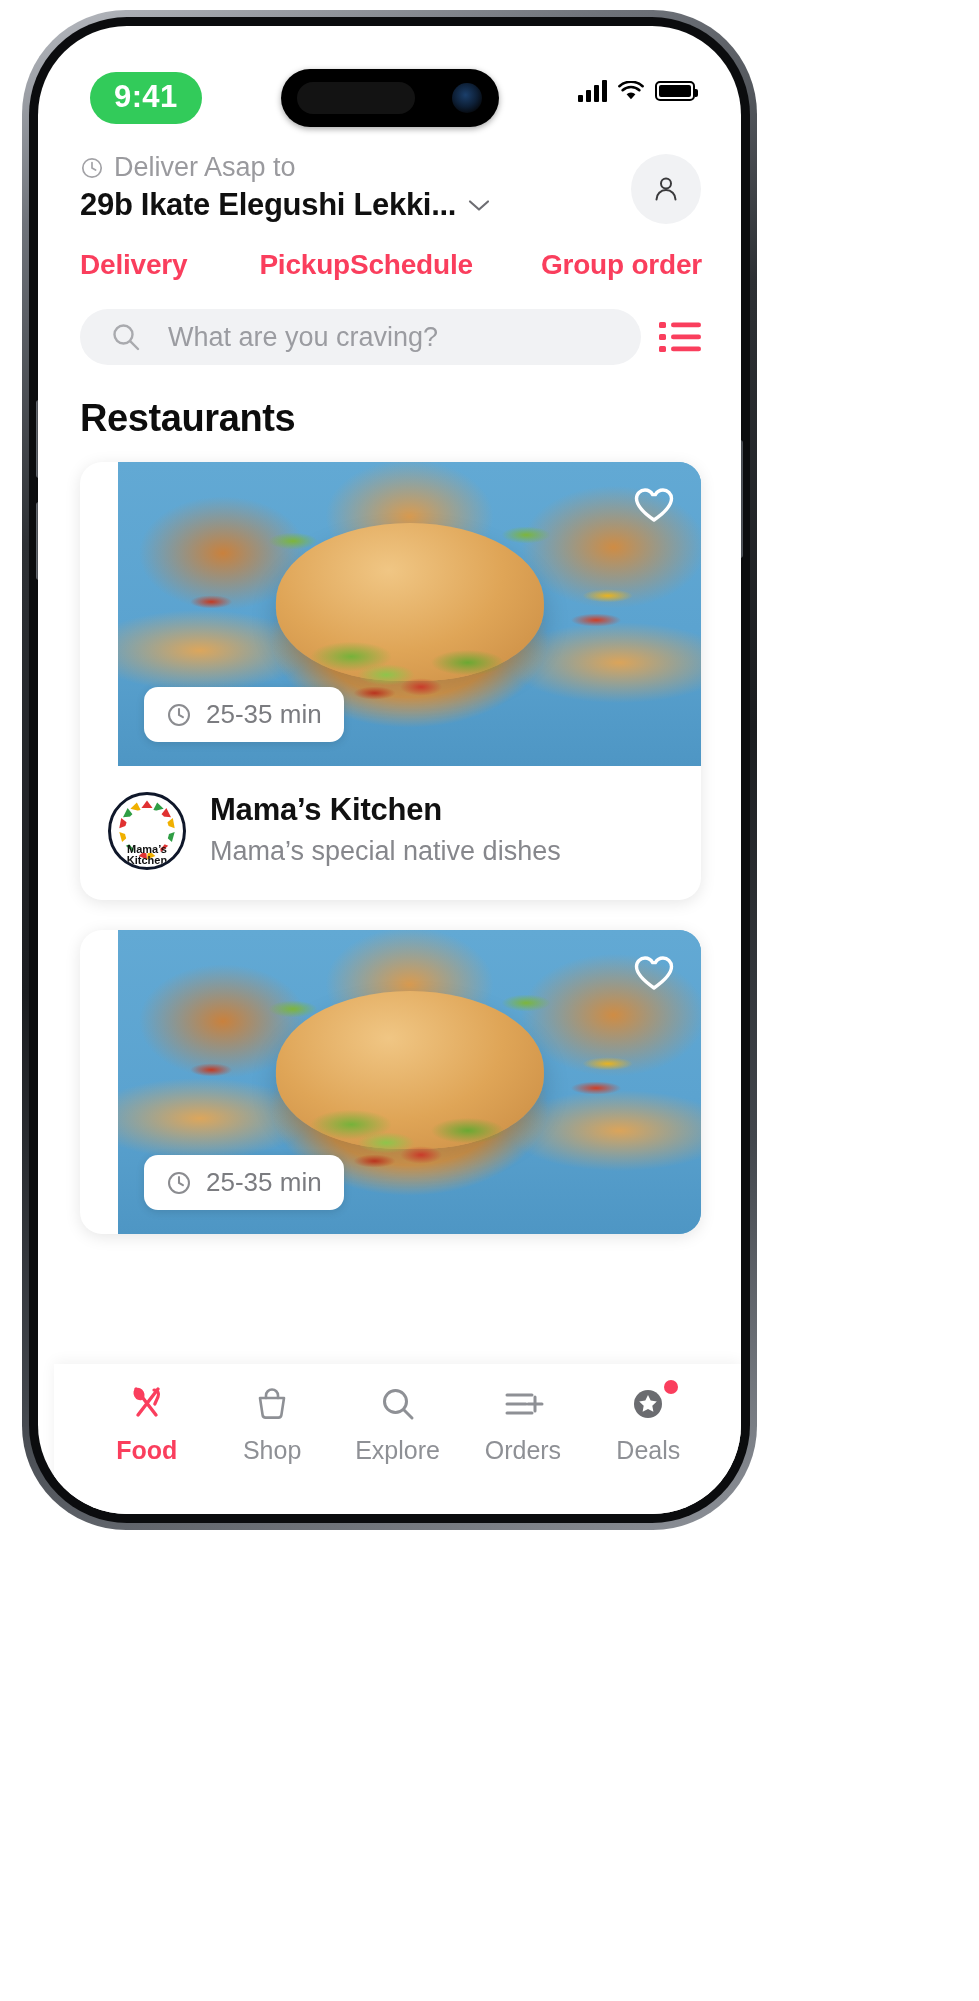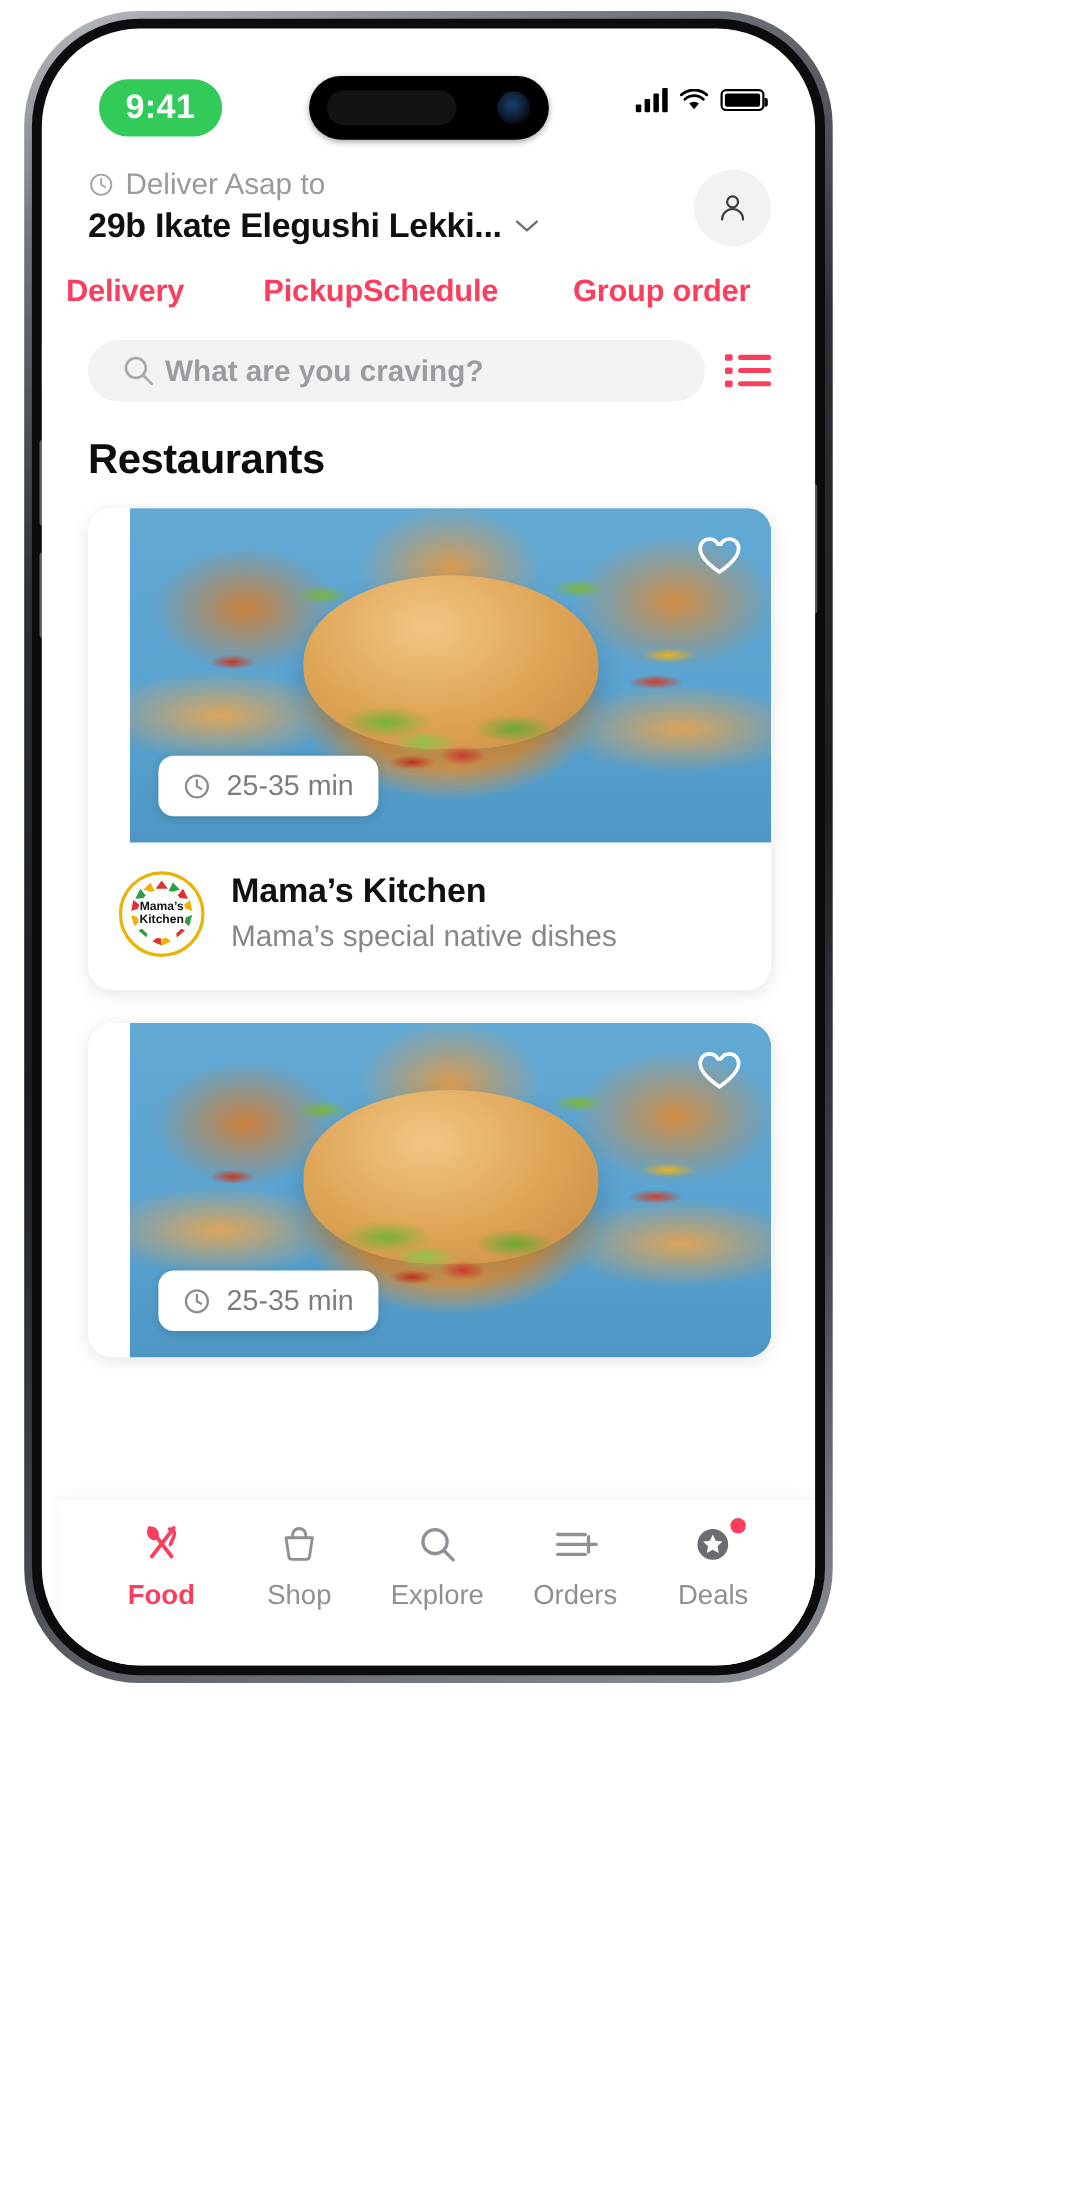--- a/index.html
+++ b/index.html
@@ -108,35 +108,35 @@
   .addr-text { font-size:31px; font-weight:700; color:#101010; letter-spacing:-.3px; }
   .chev { width:22px; height:13px; flex:none; }
   .avatar-btn {
     position:absolute; right:40px; top:16px;
     width:70px; height:70px; border-radius:50%;
     background:#f1f2f4; display:flex; align-items:center; justify-content:center;
   }
 
   
   .tabs {
-    display:flex; gap:0; padding: 26px 40px 0 22px;
+    display:flex; gap:0; padding: 26px 40px 0 42px;
   }
   .tab {
     font-size:28px; font-weight:700; color:#fa3e5d; letter-spacing:-.2px;
     white-space:nowrap;
   }
   .tab:nth-child(1){ margin-right:72px; }
   .tab:nth-child(2){ }
   .tab:nth-child(3){ margin-right:68px; }
 
   
   .search-row { display:flex; align-items:center; gap:18px; padding: 28px 40px 0 42px; }
   .search-box {
     flex:1; height:56px; background:#f1f2f4; border-radius:42px;
-    display:flex; align-items:center; gap:8px; padding: 0 30px; font-weight: bold;
+    display:flex; align-items:center; gap:26px; padding: 0 30px;
   }
   .search-ico { width:32px; height:32px; flex:none; }
   .search-ph { font-size:27px; color:#9b9ca1; }
   .list-ico { width:42px; height:34px; flex:none; }
 
   
   .sec-title {
     font-size:38px; font-weight:700; color:#0d0d0d;
     padding: 32px 42px 0 42px; letter-spacing:-.4px;
   }
@@ -156,22 +156,22 @@
     position:absolute; left:26px; bottom:24px; z-index:3;
     background:#fff; border-radius:14px; padding: 12px 22px;
     display:flex; align-items:center; gap:14px;
     box-shadow: 0 2px 8px rgba(0,0,0,.12);
   }
   .time-badge .clock-ico { width:26px; height:26px; }
   .time-badge span { font-size:26px; color:#7b7c80; font-weight:500; }
   .card-body { padding: 26px 28px 30px; display:flex; gap:24px; align-items:flex-start; }
   .logo-circle {
     width:78px; height:78px; border-radius:50%; flex:none;
-    background:#fff; border:3px solid #eab308; position:relative; overflow:hidden;
-    display:flex; align-items:center; justify-content:center;
+    background:#fff; border:3px solid #0f172a; position:relative; overflow:hidden;
+    display:flex; align-items:flex-end; justify-content:center;
   }
   .logo-text { font-size:11px; font-weight:700; line-height:1.05; text-align:center; color:#111; z-index:2; }
   .card-name { font-size:31px; font-weight:700; color:#111; letter-spacing:-.2px; }
   .card-desc { font-size:27px; color:#86878c; margin-top:8px; }
 
   
   .food { position:absolute; inset:0; background:#5ba3d0; }
   .food .plate {
     position:absolute; inset:0;
     background:

